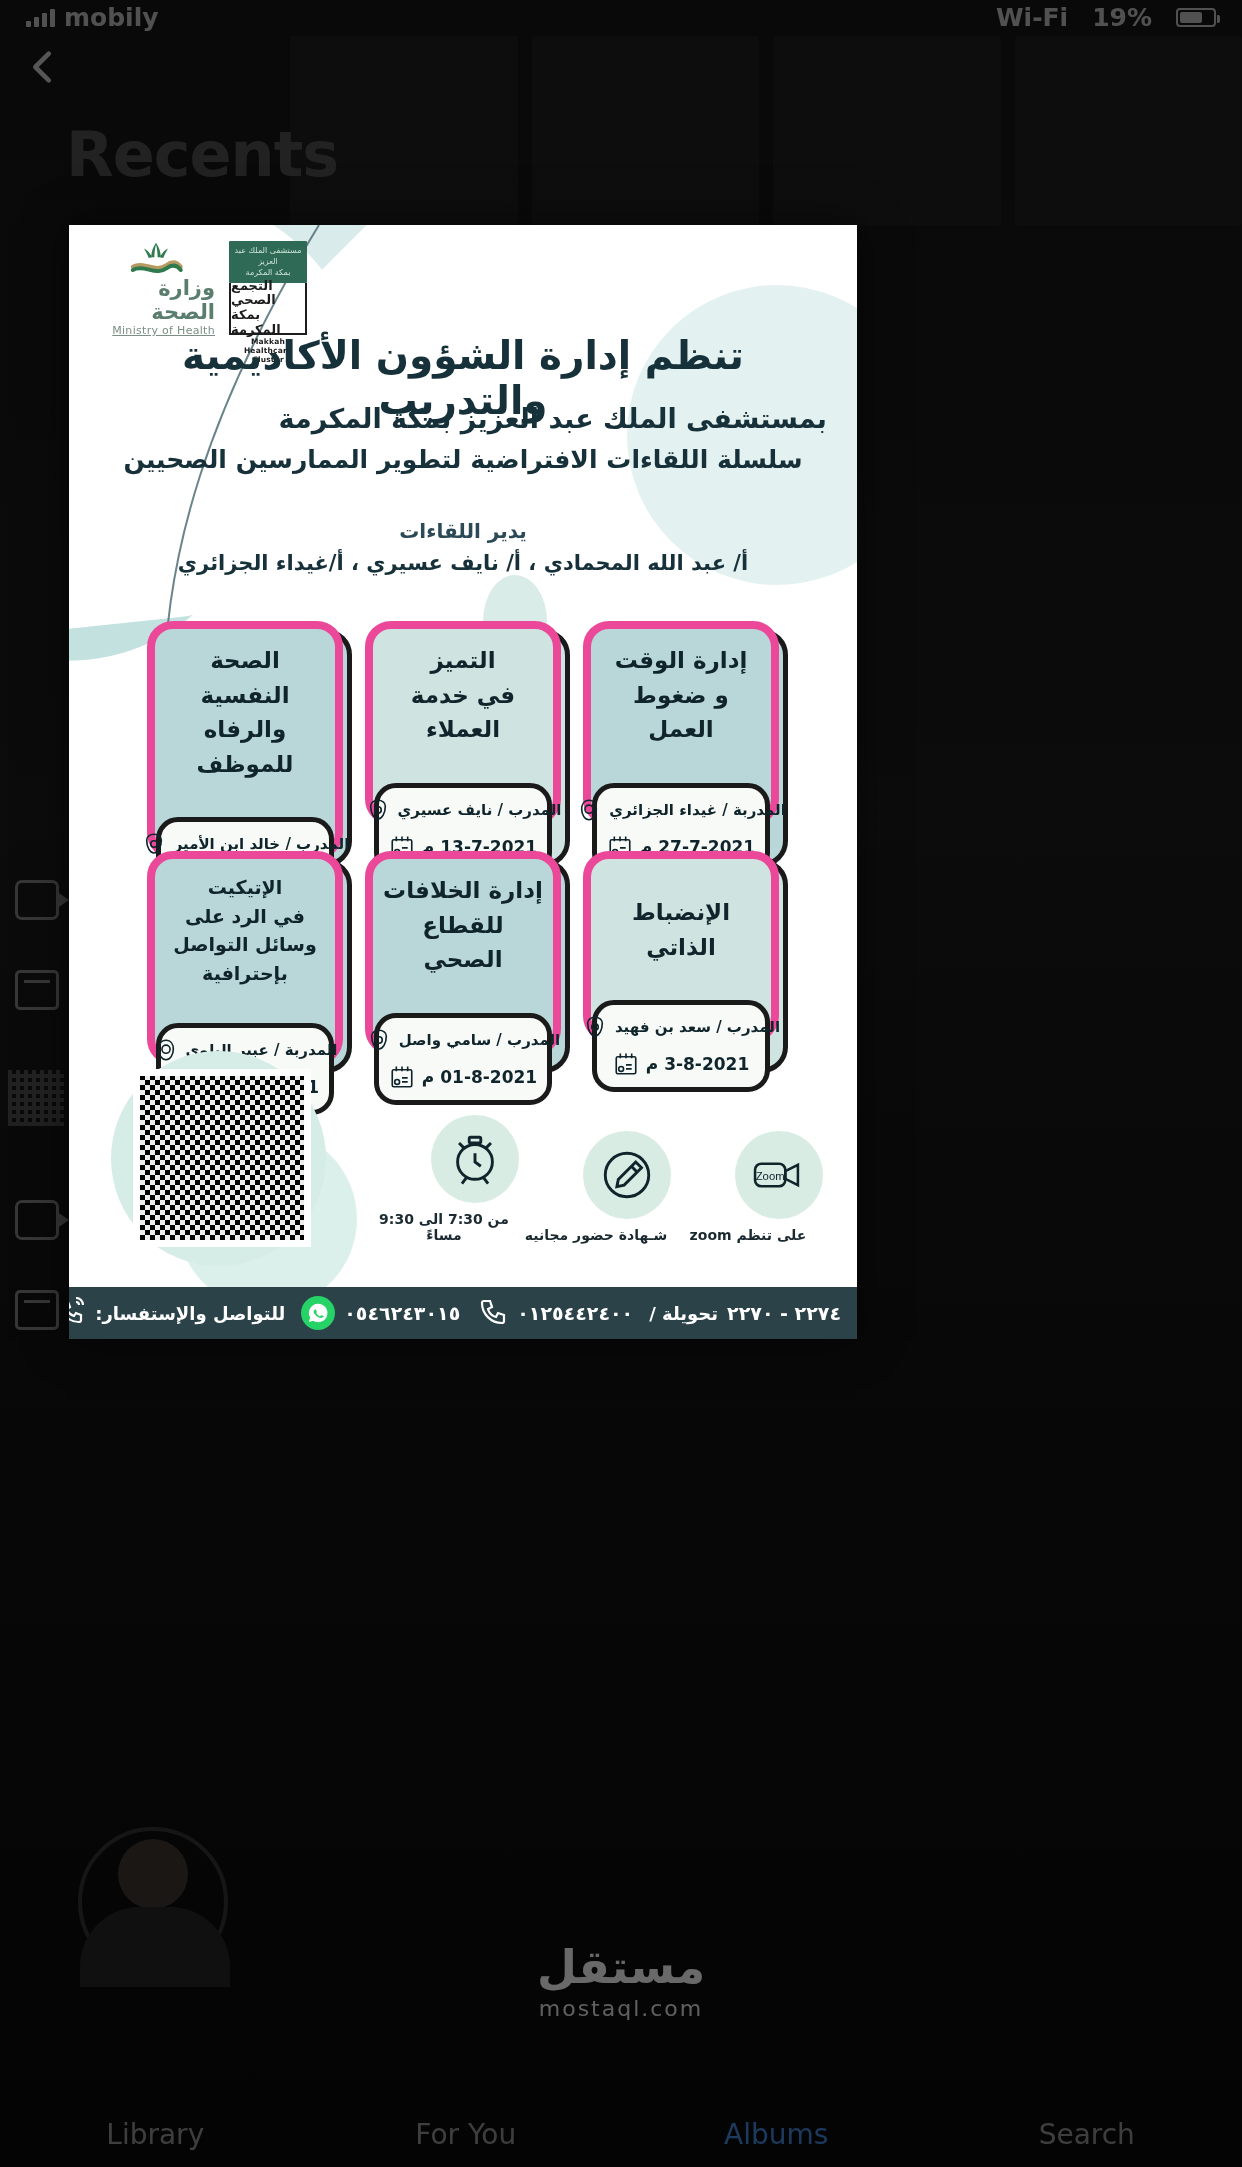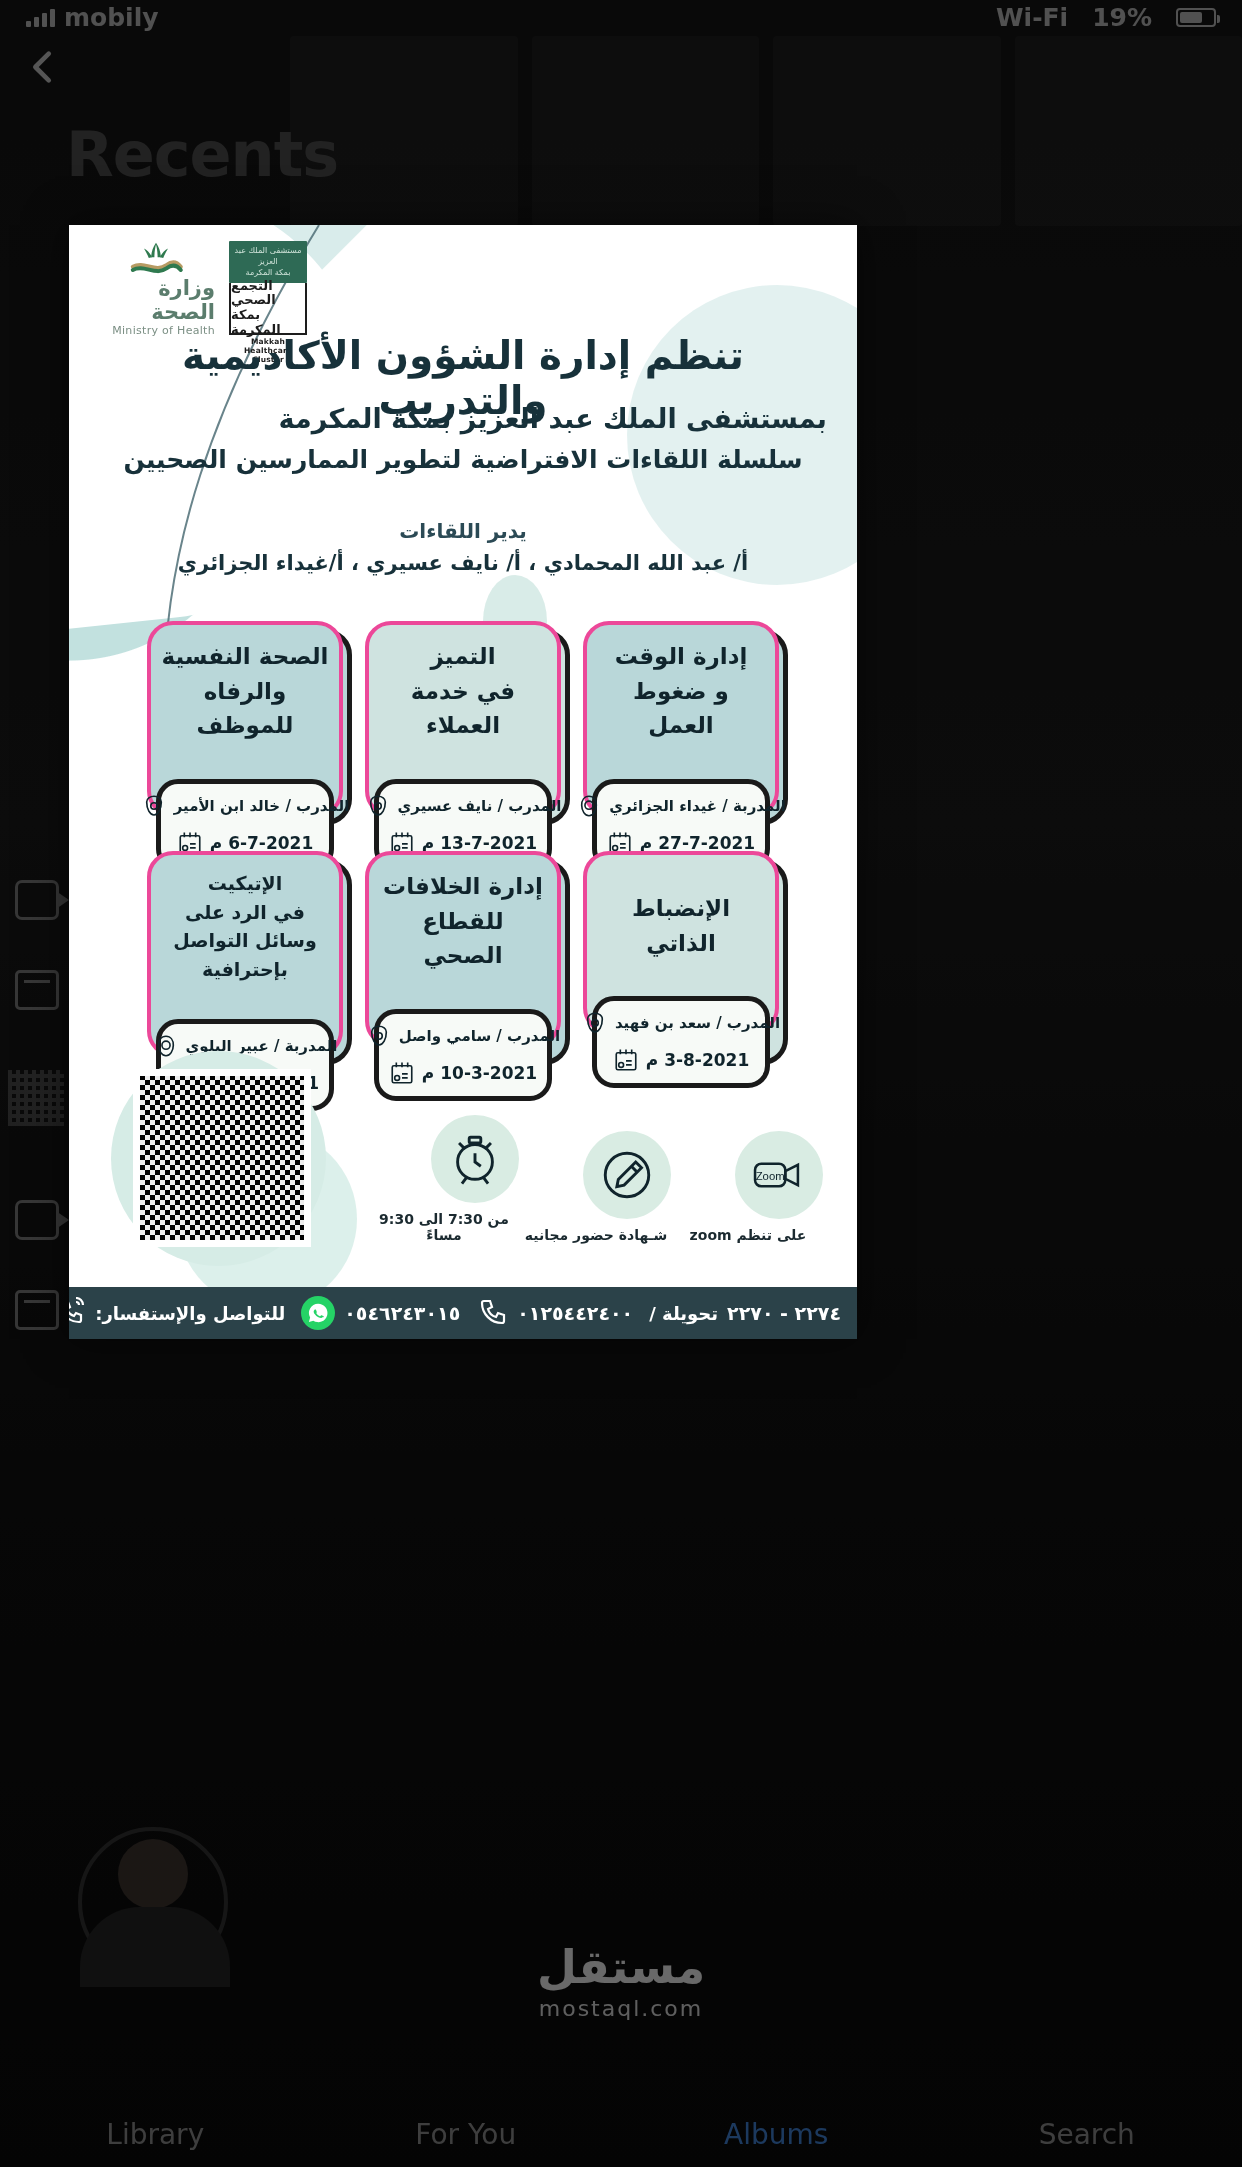--- a/index.html
+++ b/index.html
@@ -88,21 +88,21 @@
   .thinline { position:absolute; left:0; top:0; width:100%; height:100%; }
 
   .poster-inner { position:absolute; inset:0; }
 
   
   .logos { position:absolute; right:auto; left:28px; top:16px; display:flex; align-items:flex-start; gap:14px; direction:ltr; }
   .moh { width:118px; text-align:right; }
   .moh .palm { width:56px; height:34px; margin:0 auto; position:relative; }
   .moh .palm svg { width:100%; height:100%; }
   .moh .ar { font-size:21px; color:#5b7d6d; font-weight:bold; margin-top:1px; }
-  .moh .en { font-size:11px; color:#7b8f84; letter-spacing:.3px; }
+  .moh .en { font-size:11px; color:#7b8f84; letter-spacing:.3px;text-decoration:underline; }
   .mhc { width:78px; }
   .mhc .gsign { background:#2e6a55; color:#cfe3d9; font-size:8px; line-height:1.35; padding:5px 4px; text-align:center; border-radius:1px; }
   .mhc .frame { border:2px solid #1d1d1d; border-top:none; height:52px; position:relative; }
   .mhc .frame .ar { position:absolute; inset:0; display:flex; flex-direction:column; justify-content:center; align-items:center;
                     font-size:13px; color:#1d1d1d; font-weight:bold; line-height:1.15; }
   .mhc .en { font-size:7.5px; color:#1d1d1d; font-weight:bold; text-align:center; margin-top:2px; letter-spacing:.2px; }
 
   .p-title { position:absolute; right:30px; left:30px; top:108px; text-align:center; color:#17313a;
              font-size:39px; font-weight:bold; letter-spacing:0px; }
   .p-sub1 { position:absolute; right:30px; left:30px; top:178px; color:#17313a;
@@ -115,21 +115,21 @@
              font-size:21px; font-weight:bold; }
 
   
   .row { position:absolute; display:flex; justify-content:center; gap:22px; left:14px; right:14px; }
   .row-1 { top:396px; }
   .row-2 { top:626px; }
 
   .card { position:relative; width:196px; }
   .card .stack { position:absolute; right:-9px; top:8px; width:196px; height:100%;
                  background:#b9d7d9; border:5px solid #1a1a1a; border-radius:26px; }
-  .card .face { position:relative; background:#b9d7d9; border:4px solid #ec4899; border-radius:26px;
+  .card .face { position:relative; background:#b9d7d9; border:8px solid #ec4899; border-radius:26px;
                 padding:14px 10px 70px; min-height:160px; }
   .card.pale .face, .card.pale .stack { background:#cfe3e0; }
   .card .ctitle { text-align:center; color:#10242c; font-weight:bold; font-size:23px; line-height:1.5; }
   .card .ctitle.sm { font-size:19px; line-height:1.5; }
 
   .badge { position:absolute; left:50%; transform:translateX(-50%); bottom:-58px; width:178px;
            background:#f7faf7; border:5px solid #1a1a1a; border-radius:22px; padding:9px 8px 10px; }
   .badge .line { display:flex; align-items:center; justify-content:center; gap:7px; }
   .badge .trainer { font-size:15px; font-weight:bold; color:#10242c; white-space:nowrap; }
   .badge .date { font-size:17px; font-weight:bold; color:#10242c; }
@@ -440,21 +440,21 @@
                 <span class="trainer">المدرب / سامي واصل</span>
                 <span class="ico">
                   <svg viewBox="0 0 32 32" fill="none" stroke="#10242c" stroke-width="2">
                       <path d="M7 11c0-4 4-7 9-7s9 3 9 7"></path>
                       <path d="M7 11c0 9 4 16 9 16s9-7 9-16"></path>
                       <circle cx="16" cy="16" r="4"></circle>
                     </svg>
                 </span>
               </div>
               <div class="line">
-                <span class="date">10-3-2021 م</span>
+                <span class="date">01-8-2021 م</span>
                 <span class="ico">
                   <svg viewBox="0 0 32 32" fill="none" stroke="#10242c" stroke-width="2">
                       <rect x="4" y="7" width="24" height="21" rx="2"></rect>
                       <path d="M9 3v6M16 3v6M23 3v6"></path>
                       <circle cx="10" cy="22" r="3"></circle>
                       <path d="M16 17h7M16 22h7"></path>
                     </svg>
                 </span>
               </div>
             </div>

